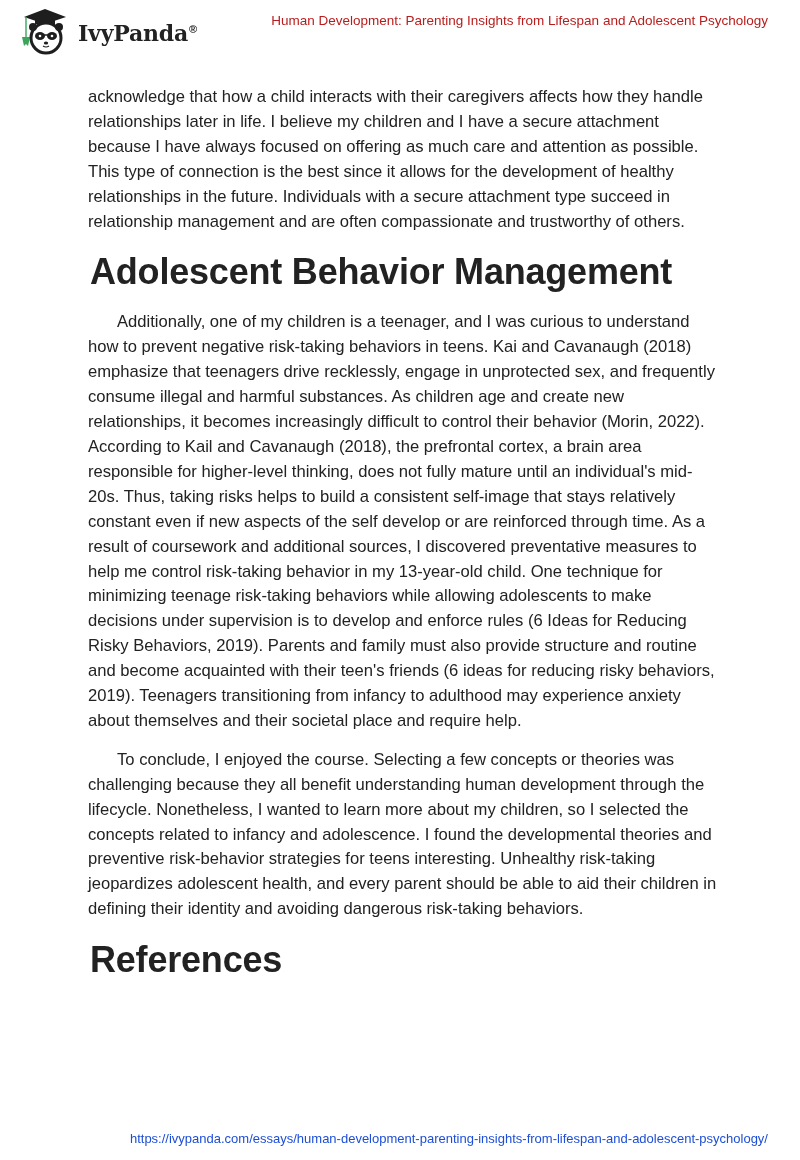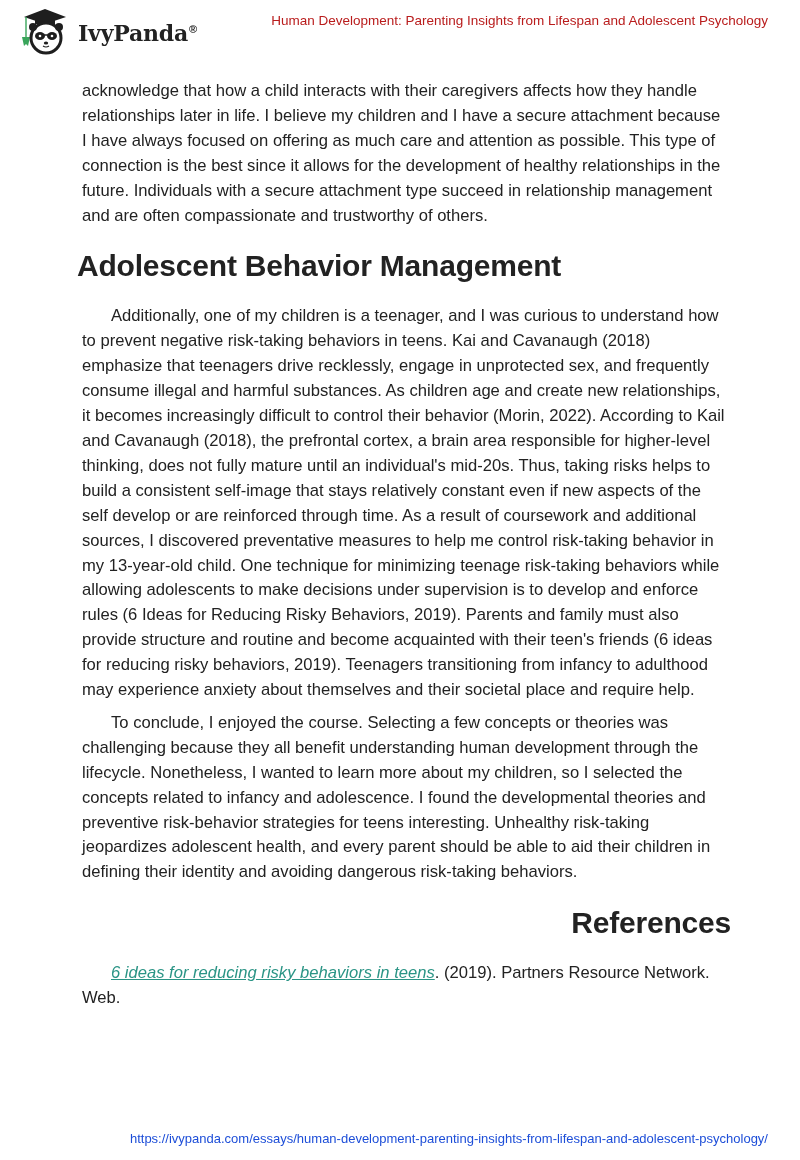--- a/index.html
+++ b/index.html
@@ -61,37 +61,37 @@
     .content {
       position: absolute;
       left: 74px;
       top: 71px;
       width: 660px;
       font-size: 16.6px;
       line-height: 24.9px;
       color: #222222;
     }
     .content p {
-      margin: 8px;
+      margin: 14px;
     }
     .content p.indent {
       text-indent: 29px;
     }
     h2 {
       font-family: "Liberation Sans", sans-serif;
       font-weight: bold;
-      font-size: 30px;
+      font-size: 36px;
       line-height: 36px;
-      margin: 3px;
+      margin: 16px;
       color: #222222;
       letter-spacing: -0.2px;
     }
     .h-adolescent { margin-top: 20px; margin-bottom: 20px; }
     .h-conclusion { margin-top: 20px; margin-bottom: 20px; }
-    .h-references { margin-top: 20px; margin-bottom: 20px; text-align: right; }
+    .h-references { margin-top: 20px; margin-bottom: 20px; }
     .ref-link {
       color: #2a9485;
       font-style: italic;
       text-decoration: underline;
       cursor: pointer;
     }
     .footer-url {
       position: absolute;
       right: 32px;
       top: 1131px;
@@ -134,16 +134,15 @@
 
 <div class="content">
   <p>acknowledge that how a child interacts with their caregivers affects how they handle relationships later in life. I believe my children and I have a secure attachment because I have always focused on offering as much care and attention as possible. This type of connection is the best since it allows for the development of healthy relationships in the future. Individuals with a secure attachment type succeed in relationship management and are often compassionate and trustworthy of others.</p>
 
   <h2 class="h-adolescent">Adolescent Behavior Management</h2>
   <p class="indent">Additionally, one of my children is a teenager, and I was curious to understand how to prevent negative risk-taking behaviors in teens. Kai and Cavanaugh (2018) emphasize that teenagers drive recklessly, engage in unprotected sex, and frequently consume illegal and harmful substances. As children age and create new relationships, it becomes increasingly difficult to control their behavior (Morin, 2022). According to Kail and Cavanaugh (2018), the prefrontal cortex, a brain area responsible for higher-level thinking, does not fully mature until an individual's mid-20s. Thus, taking risks helps to build a consistent self-image that stays relatively constant even if new aspects of the self develop or are reinforced through time. As a result of coursework and additional sources, I discovered preventative measures to help me control risk-taking behavior in my 13-year-old child. One technique for minimizing teenage risk-taking behaviors while allowing adolescents to make decisions under supervision is to develop and enforce rules (6 Ideas for Reducing Risky Behaviors, 2019). Parents and family must also provide structure and routine and become acquainted with their teen's friends (6 ideas for reducing risky behaviors, 2019). Teenagers transitioning from infancy to adulthood may experience anxiety about themselves and their societal place and require help.</p>
 
   <p class="indent">To conclude, I enjoyed the course. Selecting a few concepts or theories was challenging because they all benefit understanding human development through the lifecycle. Nonetheless, I wanted to learn more about my children, so I selected the concepts related to infancy and adolescence. I found the developmental theories and preventive risk-behavior strategies for teens interesting. Unhealthy risk-taking jeopardizes adolescent health, and every parent should be able to aid their children in defining their identity and avoiding dangerous risk-taking behaviors.</p>
 
   <h2 class="h-references">References</h2>
-  <p class="indent"><a class="ref-link">6 ideas for reducing risky behaviors in teens</a><span>. (2019). Partners Resource Network. Web.</span></p>
 </div>
 
 <div class="footer-url">https://ivypanda.com/essays/human-development-parenting-insights-from-lifespan-and-adolescent-psychology/</div>
 
 </body></html>

